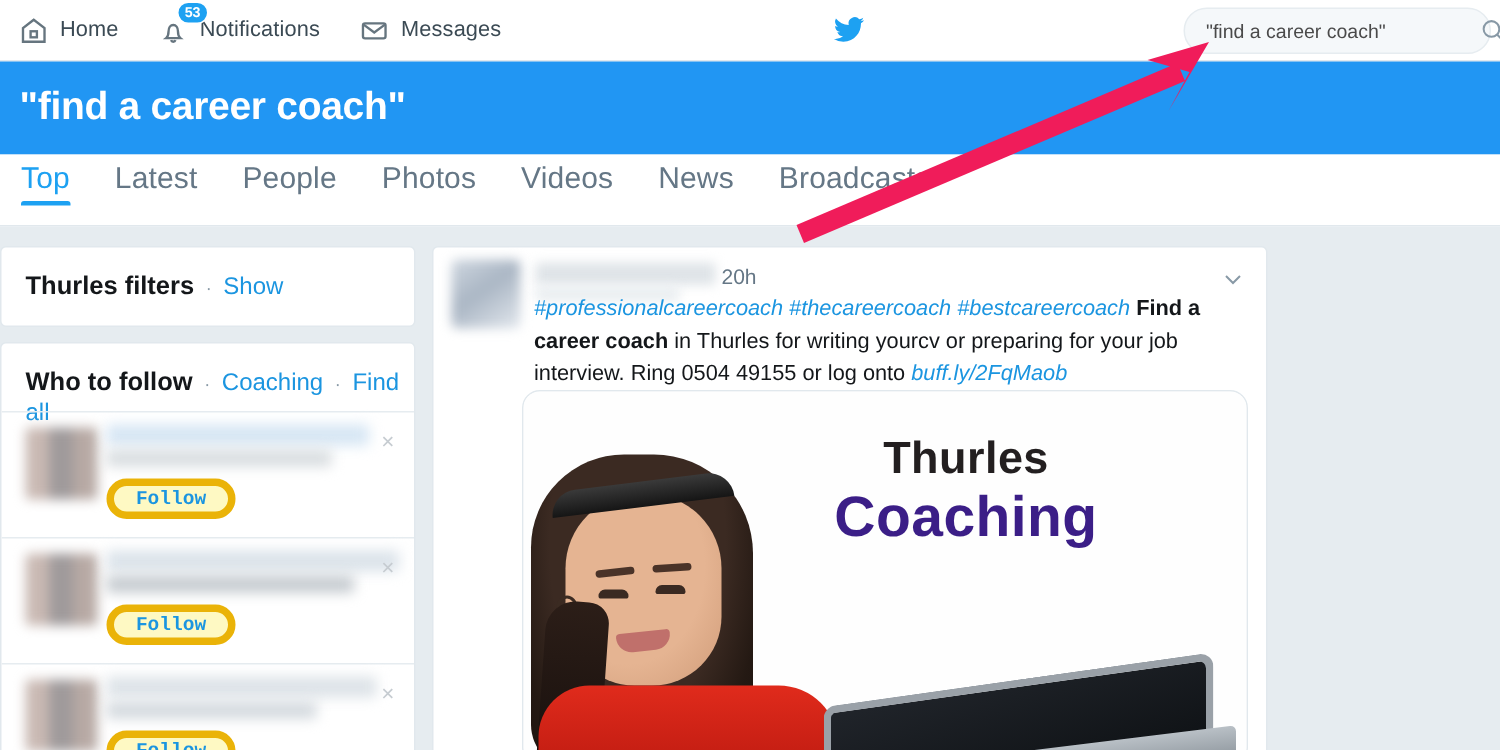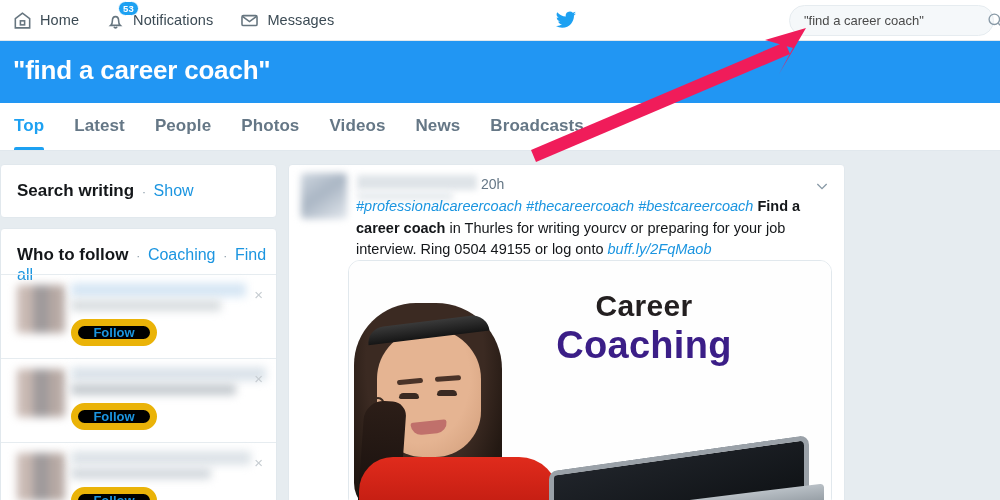--- a/index.html
+++ b/index.html
@@ -50,22 +50,22 @@
     color: #fff; font-size: 26px; font-weight: bold; letter-spacing: -.2px;
   }
 
   
   .tabs {
     position: absolute; left: 0; top: 103px; width: 1000px; height: 48px;
     background: #fff; border-bottom: 1px solid #e1e8ed;
   }
   .tabrow { position: absolute; left: 14px; top: 0; height: 47px; display: flex; }
   .tab {
-    height: 47px; display: flex; align-items: center; padding: 0 0 2px 0;
-    margin-right: 30px; font-size: 17px; color: #657786; font-weight: 700;
+    height: 34px; display: flex; align-items: center; padding: 0 0 2px 0;
+    margin-right: 30px; font-size: 20px; color: #657786; font-weight: 400;
     cursor: pointer; position: relative; letter-spacing: .1px;
   }
   .tab.active { color: #1da1f2; }
   .tab.active::after {
     content: ""; position: absolute; left: 0; right: 0; bottom: 0;
     height: 3px; background: #1da1f2; border-radius: 2px 2px 0 0;
   }
 
   
   .sidebar { position: absolute; left: 0; top: 164px; width: 277px; }
@@ -87,24 +87,24 @@
     background:
       linear-gradient(90deg,#c9b9b3 0 33%,#9f9a9b 33% 66%,#b7a9a4 66% 100%),
       #b0a5a2;
     filter: blur(4px);
   }
   .blurline {
     position: absolute; filter: blur(4.2px); border-radius: 2px;
   }
   .follow-btn {
     position: absolute; left: 70px; width: 86px; height: 27px;
-    border: 7px solid #eab308; border-radius: 14px; background: #000000;
+    border: 5px solid #eab308; border-radius: 14px; background: #fef9c3;
     color: #1b95e0; font-size: 13px; font-weight: bold;
     display: flex; align-items: center; justify-content: center;
-    cursor: pointer; font-family: Liberation Sans, sans-serif;
+    cursor: pointer; font-family: Liberation Mono, monospace;
   }
   .dismiss-x {
     position: absolute; right: 13px; font-size: 15px; color: #c6ccd1; cursor: pointer; line-height: 1;
   }
 
   
   .main { position: absolute; left: 288px; top: 164px; width: 557px; }
   .tweet { position: relative; background: #fff; border: 1px solid #e1e8ed; border-radius: 4px; height: 340px; overflow: hidden; }
   .tw-av {
     position: absolute; left: 12px; top: 8px; width: 46px; height: 46px; border-radius: 4px;
@@ -256,21 +256,21 @@
         <div class="tab">Videos</div>
         <div class="tab">News</div>
         <div class="tab">Broadcasts</div>
       </div>
   </div>
 
   <div class="sidebar">
 
     <div class="card filters">
       <div class="card-head">
-        <span>Search writing</span>
+        <span>Thurles filters</span>
         <span class="sep">·</span>
         <span class="lnk">Show</span>
       </div>
     </div>
 
     <div class="card wtf">
       <div class="card-head">
         <span>Who to follow</span>
         <span class="sep">·</span>
         <span class="lnk">Coaching</span>
@@ -326,21 +326,21 @@
           <div class="ph-brow" style="left:48px;top:118px;transform:rotate(-6deg);"></div>
           <div class="ph-brow" style="left:86px;top:115px;transform:rotate(-4deg);"></div>
           <div class="ph-eye" style="left:50px;top:132px;"></div>
           <div class="ph-eye" style="left:88px;top:129px;"></div>
           <div class="ph-earring"></div>
           <div class="ph-mouth"></div>
           <div class="ph-hair2"></div>
           <div class="ph-shirt"></div>
           <div class="laptop-screen"></div>
           <div class="laptop-base"></div>
-          <div class="cc-title">Career</div>
+          <div class="cc-title">Thurles</div>
           <div class="cc-sub">Coaching</div>
         </div>
       </div>
     </div>
   </div>
 
   <svg class="arrow" viewBox="0 0 1000 500">
     <g fill="#f01c5a">
       <path d="M531 150 L785 42 L790 54 L536 162 Z"></path>
       <path d="M806 28 L765 40 L793 48 L779 74 Z"></path>

